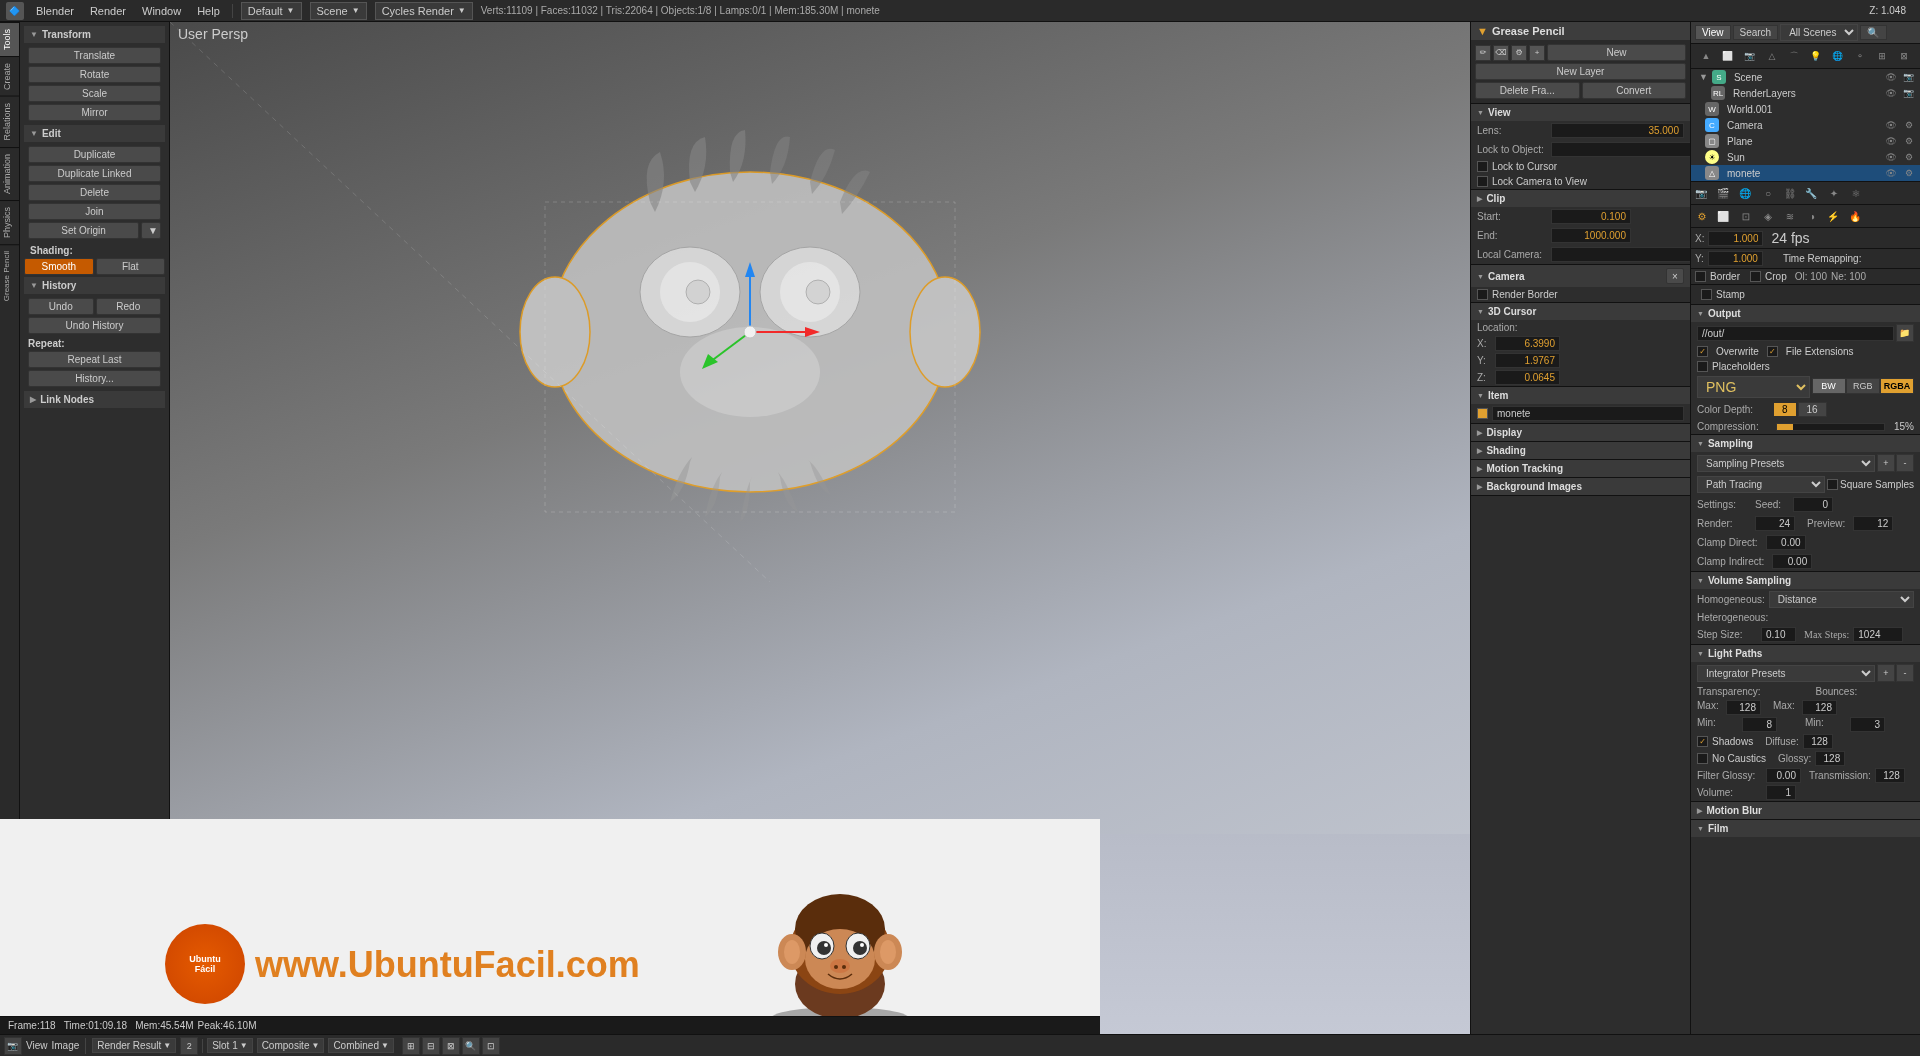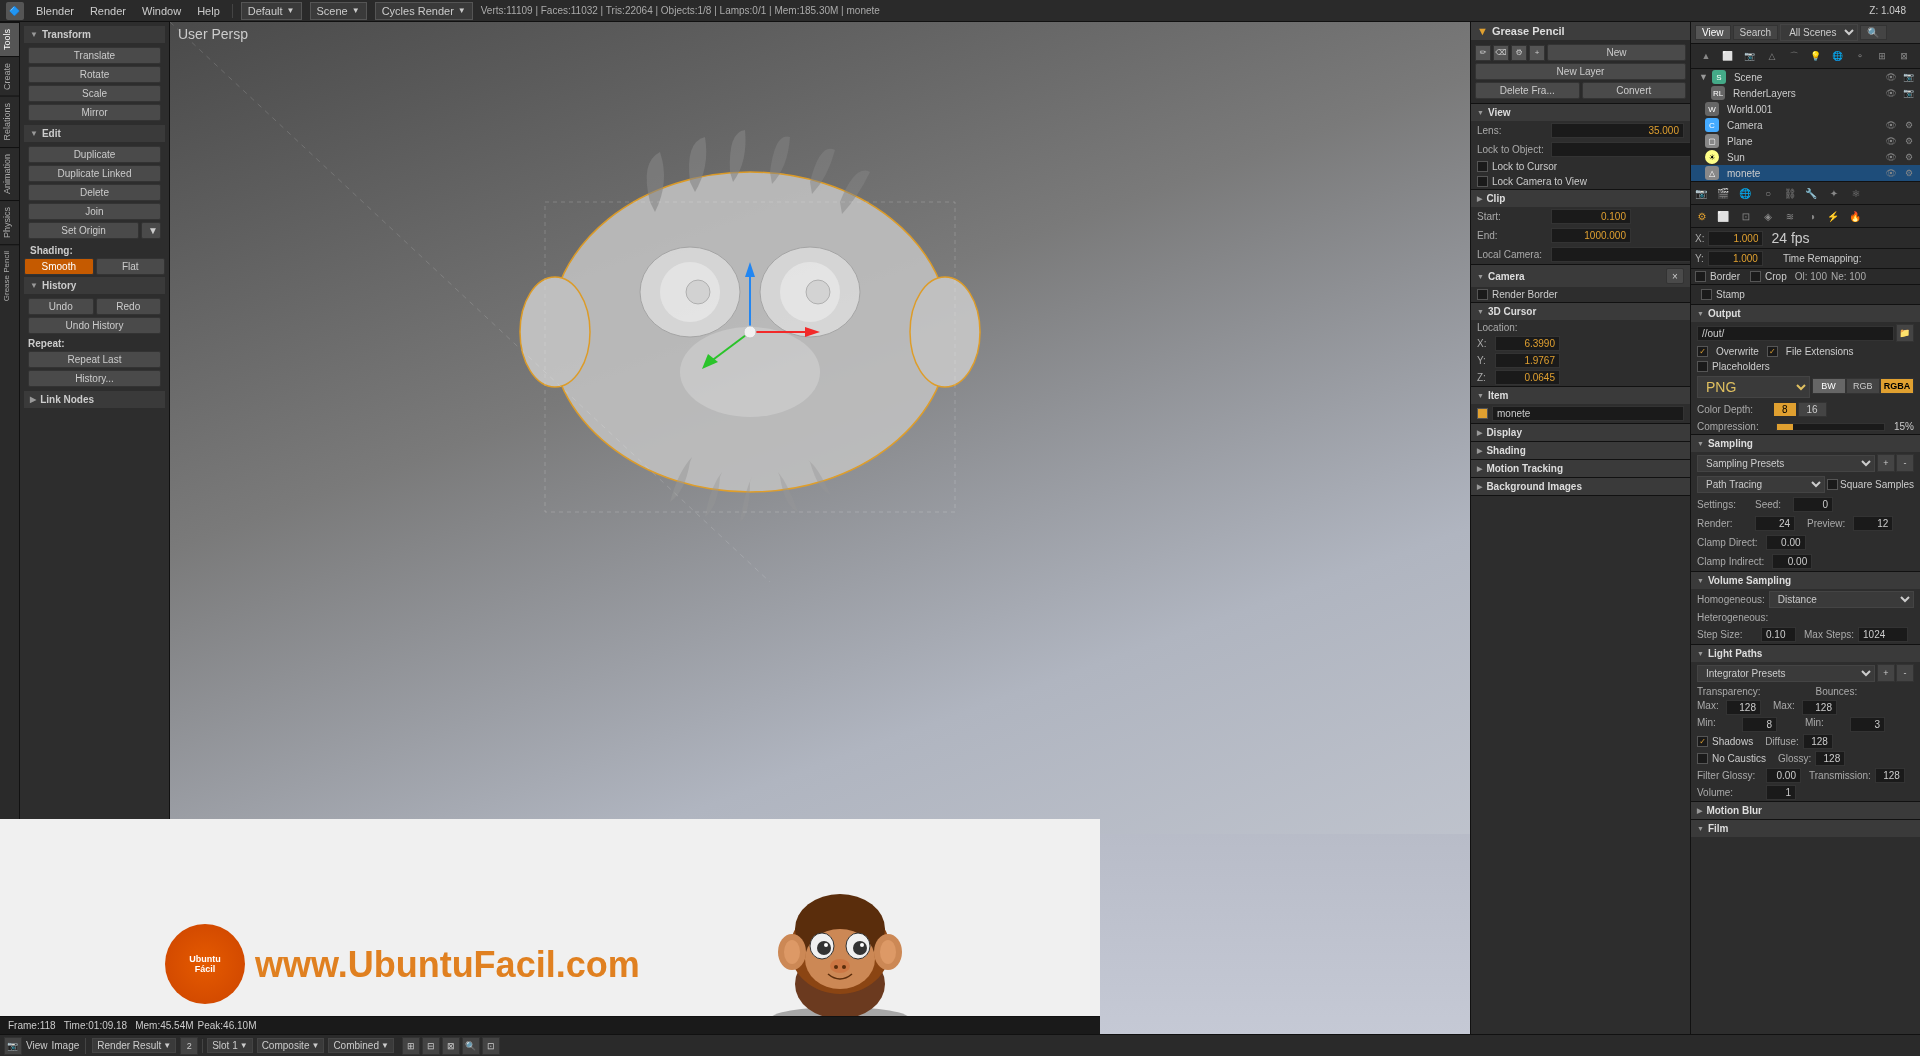--- a/index.html
+++ b/index.html
@@ -1298,21 +1298,21 @@
         <select class="vol-dropdown">
           <option>Distance</option>
         </select>
       </div>
       <div class="vol-row">
         <span class="vol-label">Heterogeneous:</span>
       </div>
       <div class="vol-row">
         <span class="vol-label">Step Size:</span>
         <input class="vol-val" type="text" value="0.10" style="">
-        <span style="color:#aaa;margin-left:4px;">Max Steps:</span>
+        <span style="color:#aaa;margin-left:4px;font-family:Liberation Serif, serif;">Max Steps:</span>
         <input class="vol-val-wide" type="text" value="1024" style="">
       </div>
     </div>
 
     <div style="border-bottom:1px solid #111;">
       <div class="prop-header">
         <span class="arrow">▼</span>
         <span>Light Paths</span>
       </div>
       <div class="presets-row">

